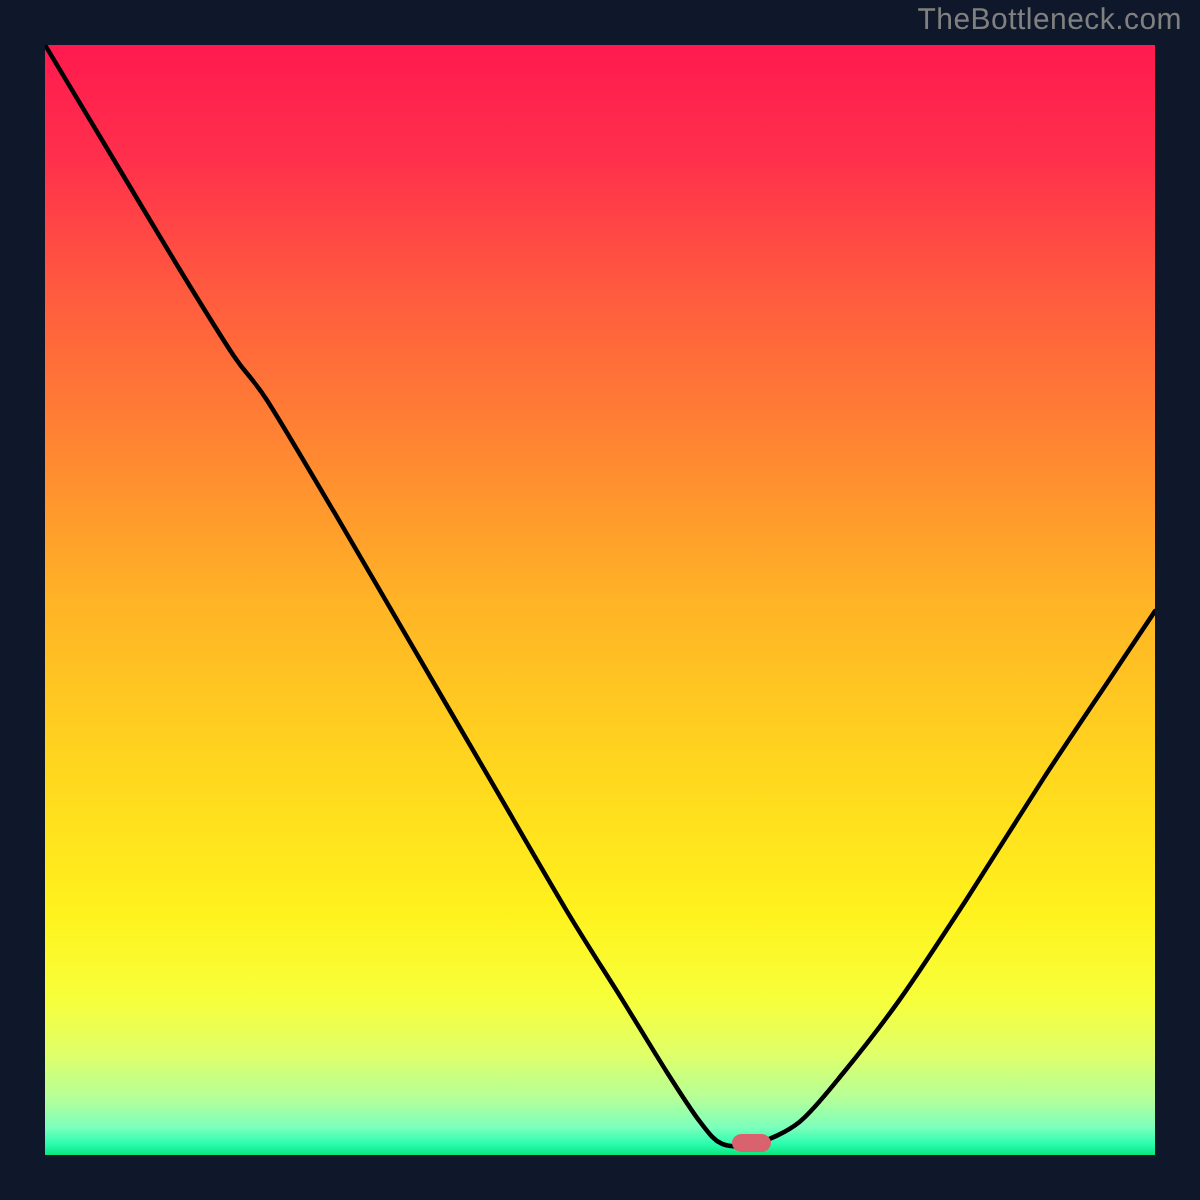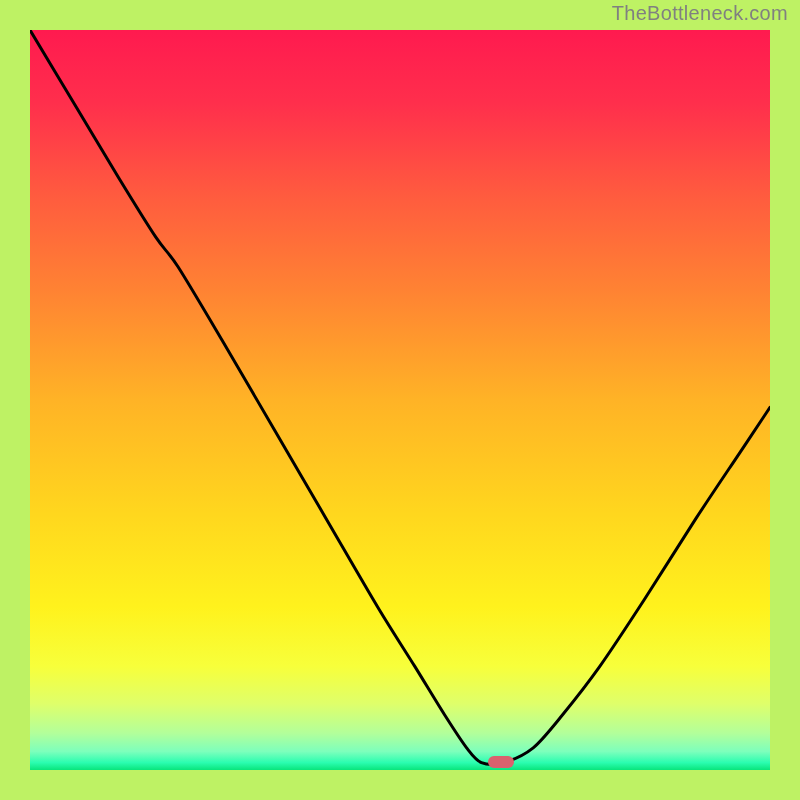--- a/index.html
+++ b/index.html
@@ -8,21 +8,21 @@
     width: 800px;
     height: 800px;
     background: #000;
     overflow: hidden;
     font-family: Arial, Helvetica, sans-serif;
   }
   .frame {
     position: relative;
     width: 800px;
     height: 800px;
-    background: #bef264;
+    background: #0f172a;
   }
   .watermark {
     position: absolute;
     top: 2px;
     right: 12px;
     color: #808080;
     font-size: 20px;
     font-weight: 500;
     letter-spacing: 0.3px;
     z-index: 10;

